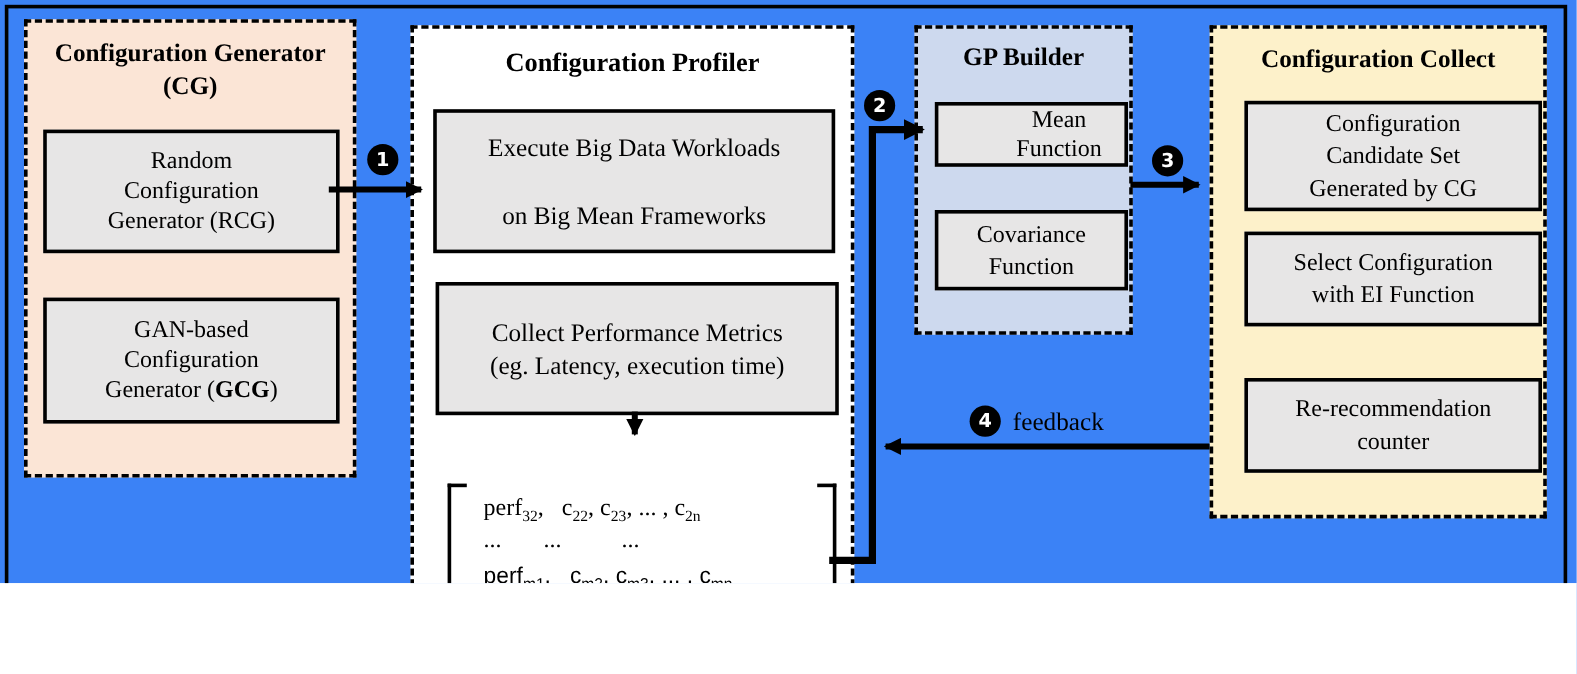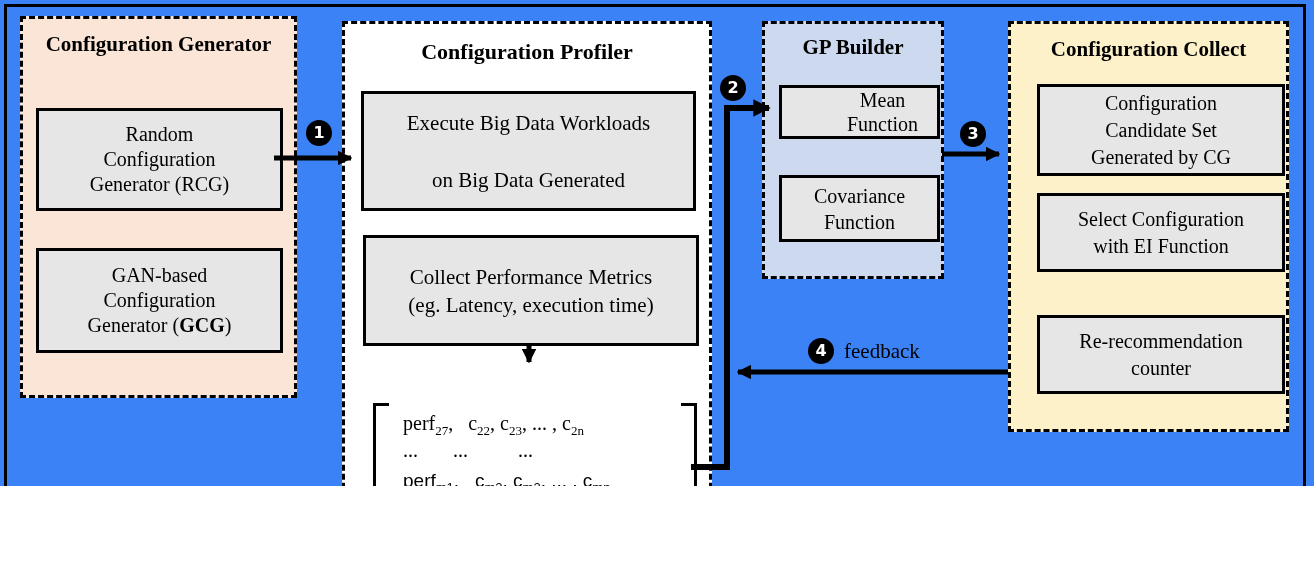--- a/index.html
+++ b/index.html
@@ -60,48 +60,49 @@
 </style>
 </head>
 <body>
 
 <div id="stage">
   <div id="frame"></div>
 
   <div class="sec sec-cg">
     <div class="sec-title">
       <span class="tl">Configuration Generator</span>
+      <span class="tl">(CG)</span>
     </div>
     <div class="node n-rcg">
       <span class="bl">Random</span>
       <span class="bl">Configuration</span>
       <span class="bl">Generator (RCG)</span>
     </div>
     <div class="node n-gcg">
       <span class="bl">GAN-based</span>
       <span class="bl">Configuration</span>
       <span class="bl"><span>Generator (</span><b>GCG</b><span>)</span></span>
     </div>
   </div>
 
   <div class="sec sec-prof">
     <div class="sec-title">Configuration Profiler</div>
     <div class="node n-exec">
       <span class="bl">Execute Big Data Workloads</span>
-      <span class="bl">on Big Data Generated</span>
+      <span class="bl">on Big Mean Frameworks</span>
     </div>
     <div class="node n-coll">
       <span class="bl">Collect Performance Metrics</span>
       <span class="bl">(eg. Latency, execution time)</span>
     </div>
     <div class="matrix">
       <div class="bracket bl-left"></div>
       <div class="bracket bl-right"></div>
       <div class="mrows">
-        <div class="mrow"><span>perf</span><span class="msub">27</span><span>,&nbsp;&nbsp;&nbsp;c</span><span class="msub">22</span><span>, c</span><span class="msub">23</span><span>, ... , c</span><span class="msub">2n</span></div>
+        <div class="mrow"><span>perf</span><span class="msub">32</span><span>,&nbsp;&nbsp;&nbsp;c</span><span class="msub">22</span><span>, c</span><span class="msub">23</span><span>, ... , c</span><span class="msub">2n</span></div>
         <div class="mrow dots"><span>...&nbsp;&nbsp;&nbsp;&nbsp;&nbsp;&nbsp;&nbsp;...&nbsp;&nbsp;&nbsp;&nbsp;&nbsp;&nbsp;&nbsp;&nbsp;&nbsp;&nbsp;...</span></div>
         <div class="mrow sans"><span>perf</span><span class="msub">m1</span><span>,&nbsp;&nbsp;&nbsp;c</span><span class="msub">m2</span><span>, c</span><span class="msub">m3</span><span>, ... , c</span><span class="msub">mn</span></div>
       </div>
     </div>
   </div>
 
   <div class="sec sec-gp">
     <div class="sec-title">GP Builder</div>
     <div class="node n-mean">
       <span class="bl">Mean</span>

